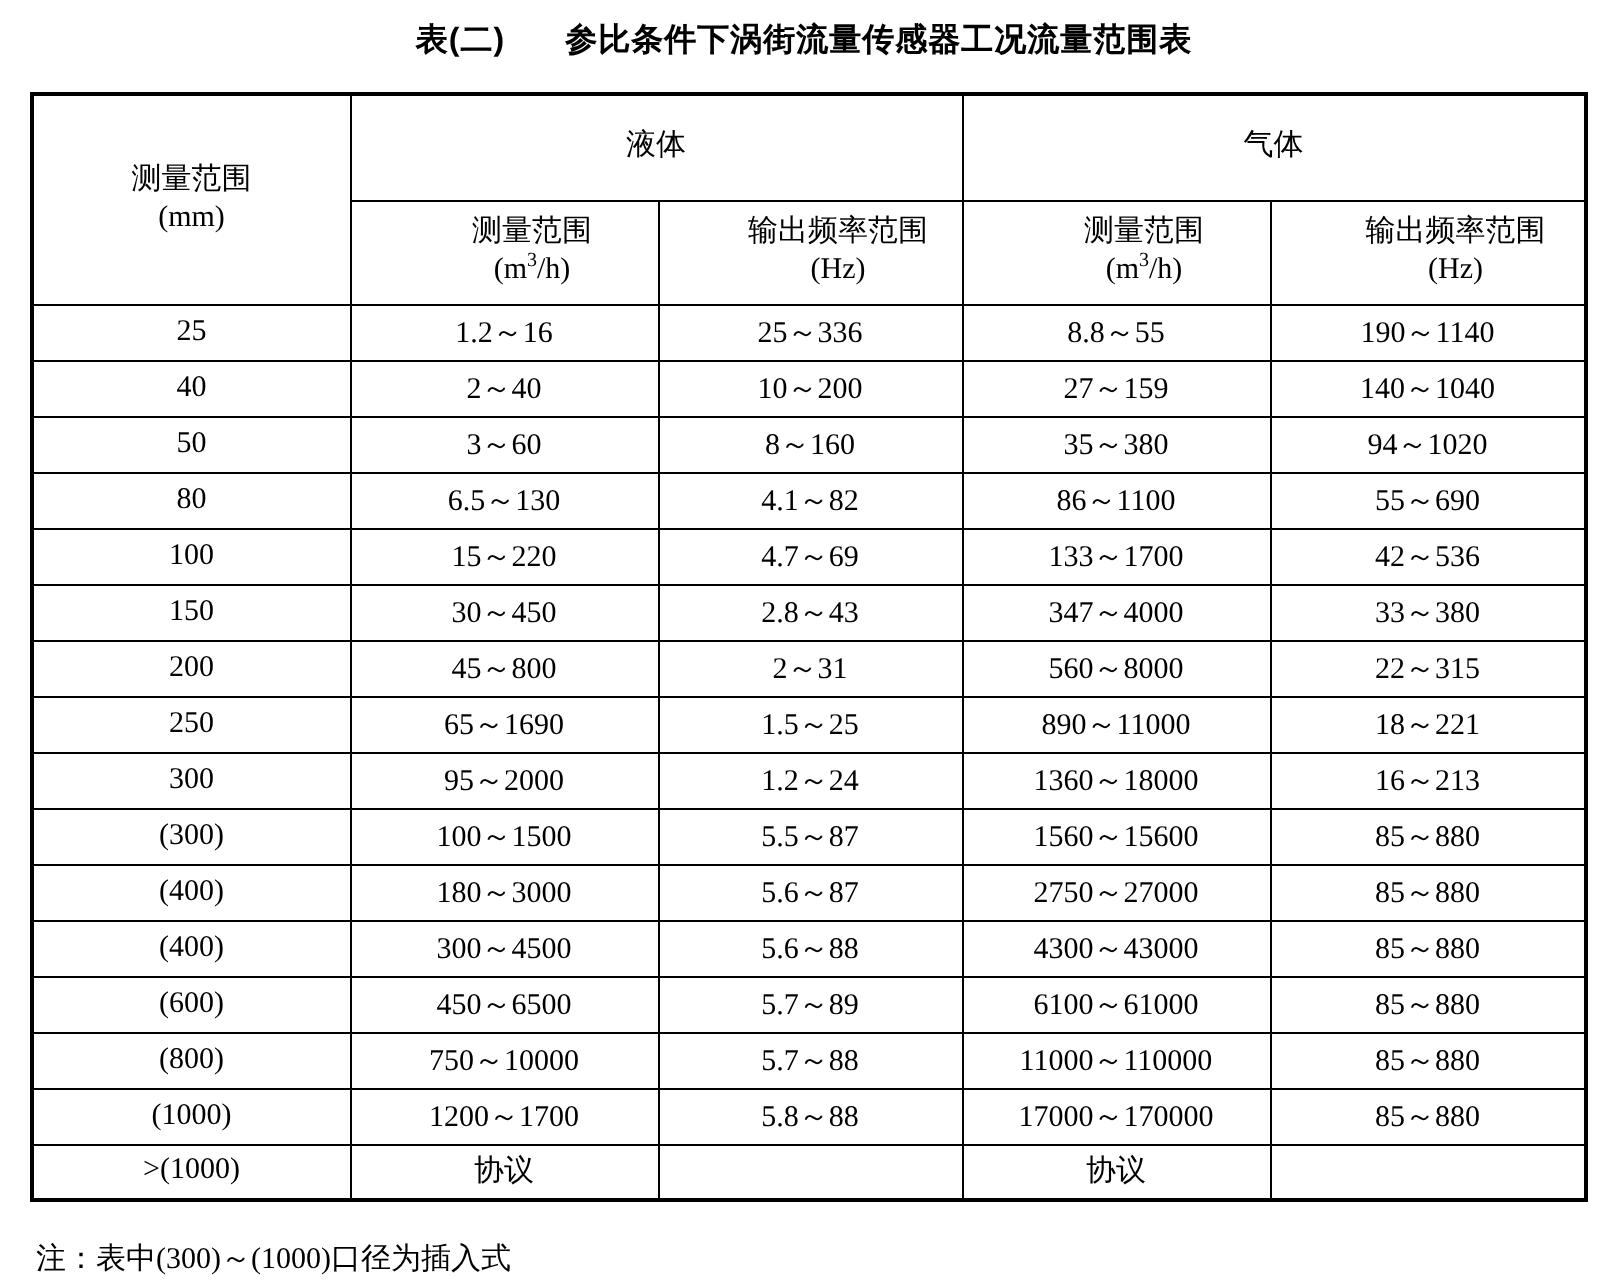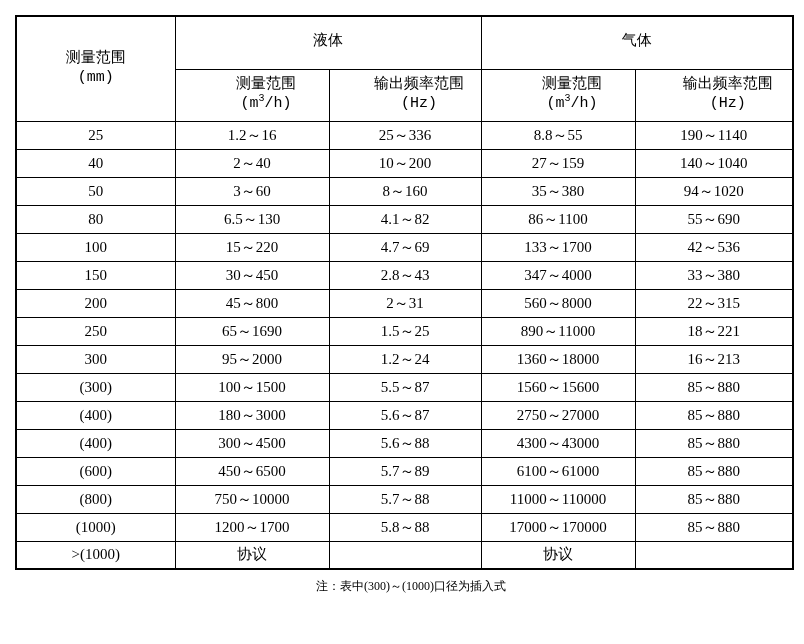--- a/index.html
+++ b/index.html
@@ -34,38 +34,40 @@
   .flow-table th, .flow-table td {
     border: 1px solid #000;
     text-align: center;
     vertical-align: middle;
     font-weight: normal;
     font-size: 15px;
     padding: 0;
     overflow: hidden;
     white-space: nowrap;
   }
-  .flow-table thead th { line-height: 1.25; font-family: Liberation Mono, monospace; }
+  .flow-table thead th { line-height: 1.25; }
   .hrow1 th { height: 53px; }
   .hrow2 th { height: 52px; padding-left: 28px; }
   .flow-table tbody td { height: 28px; }
   sup { font-size: 10px; line-height: 0; }
 
   .doc-note {
-    margin: 8px 0 0 18px;
-    font-size: 12px;
+    margin: 19px 0 0 18px;
+    font-size: 15px;
     white-space: nowrap;
-    text-align: center;
   }
 </style>
 </head>
 <body>
 
 <div class="page">
 
+  <div class="doc-title">
+    <span class="title-prefix">表(二)</span><span>参比条件下涡街流量传感器工况流量范围表</span>
+  </div>
 
   <table class="flow-table">
     <colgroup>
       <col style="width:159px">
         <col style="width:154px">
         <col style="width:152px">
         <col style="width:154px">
         <col style="width:158px">
     </colgroup>
     <thead>

